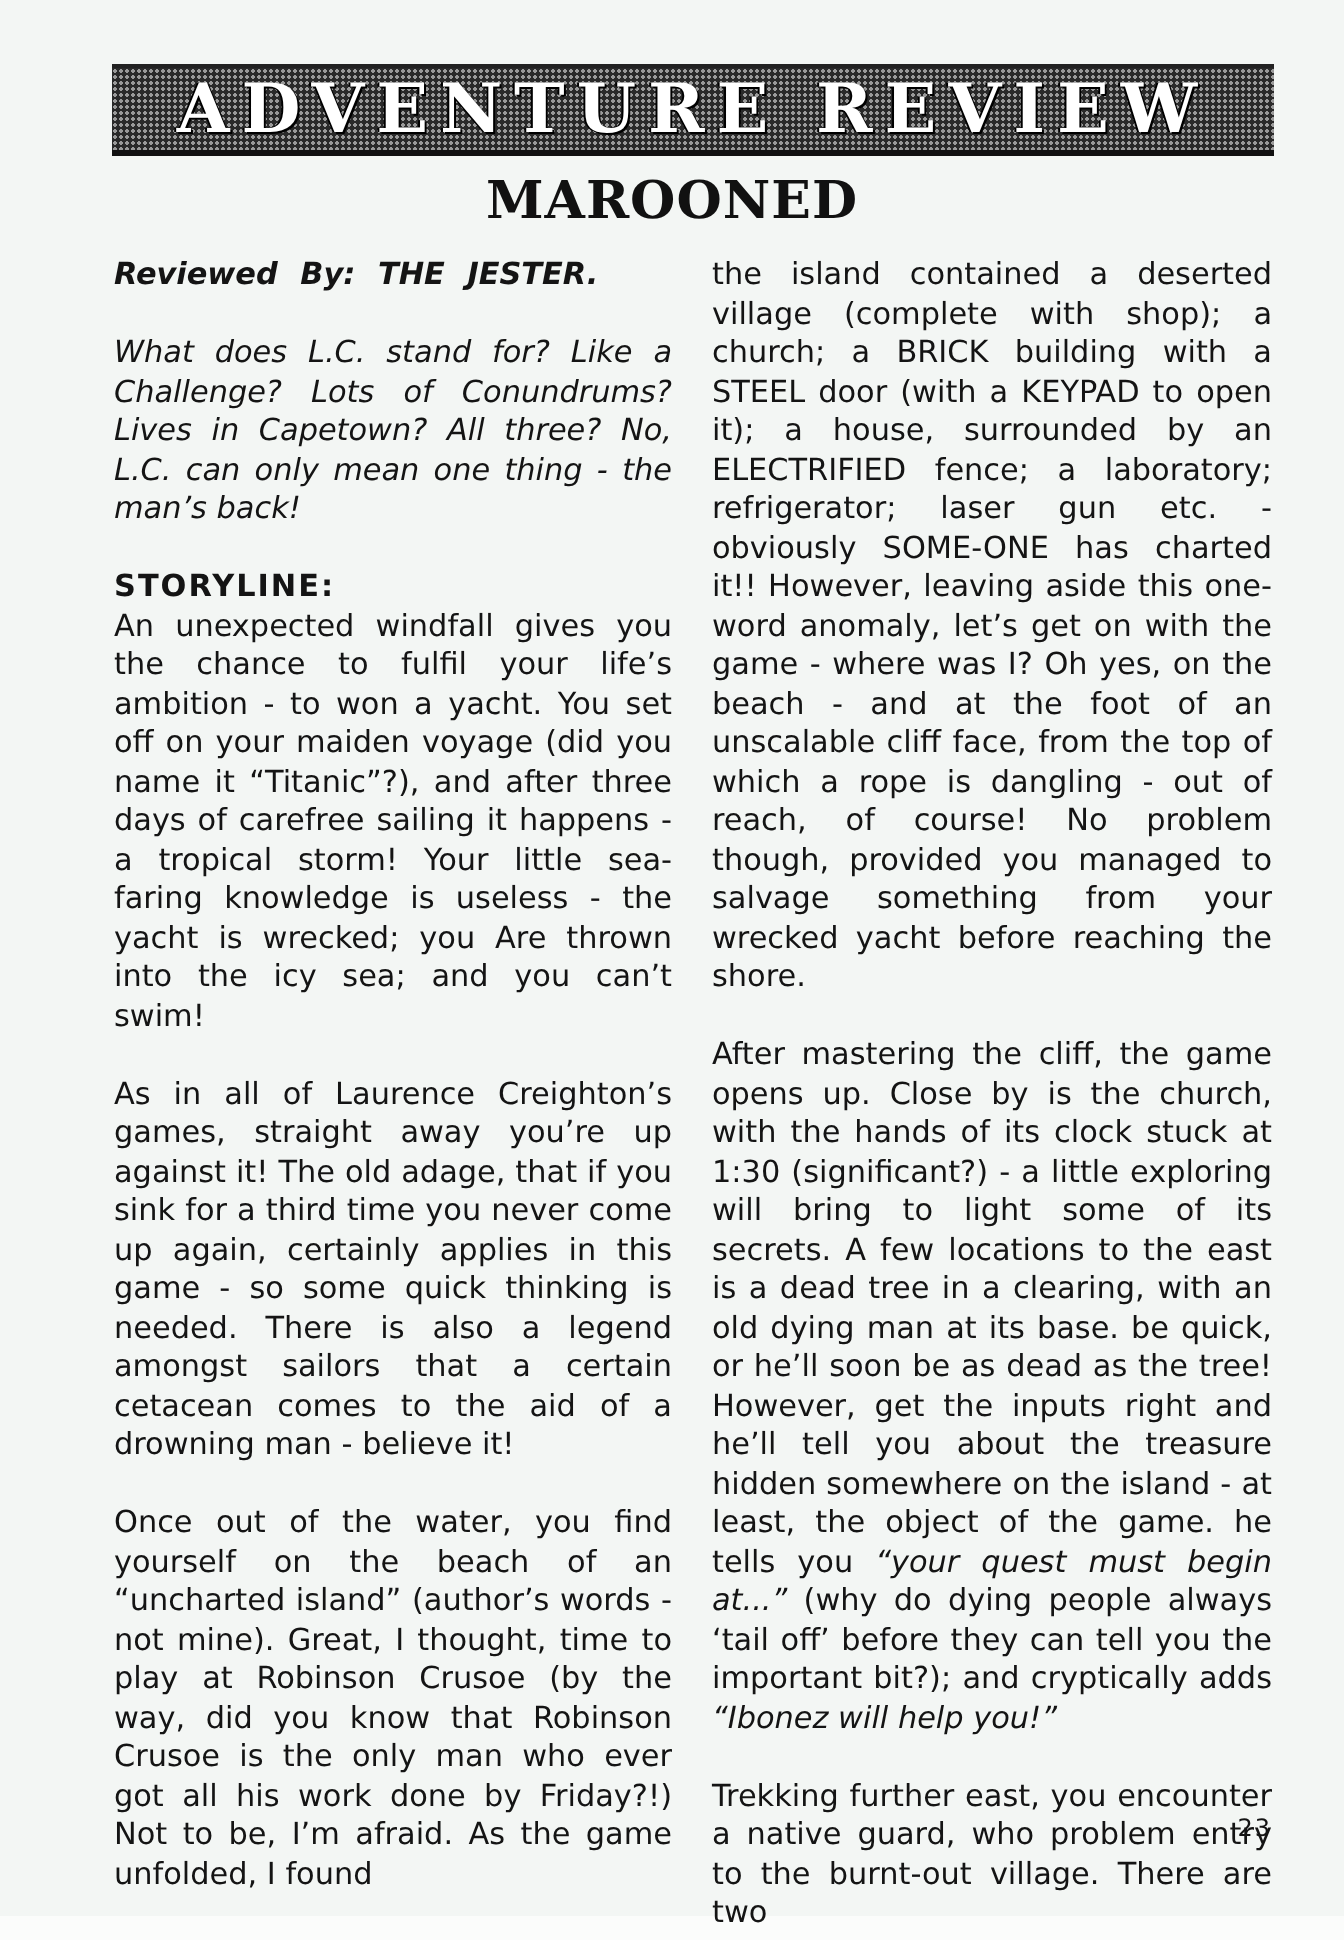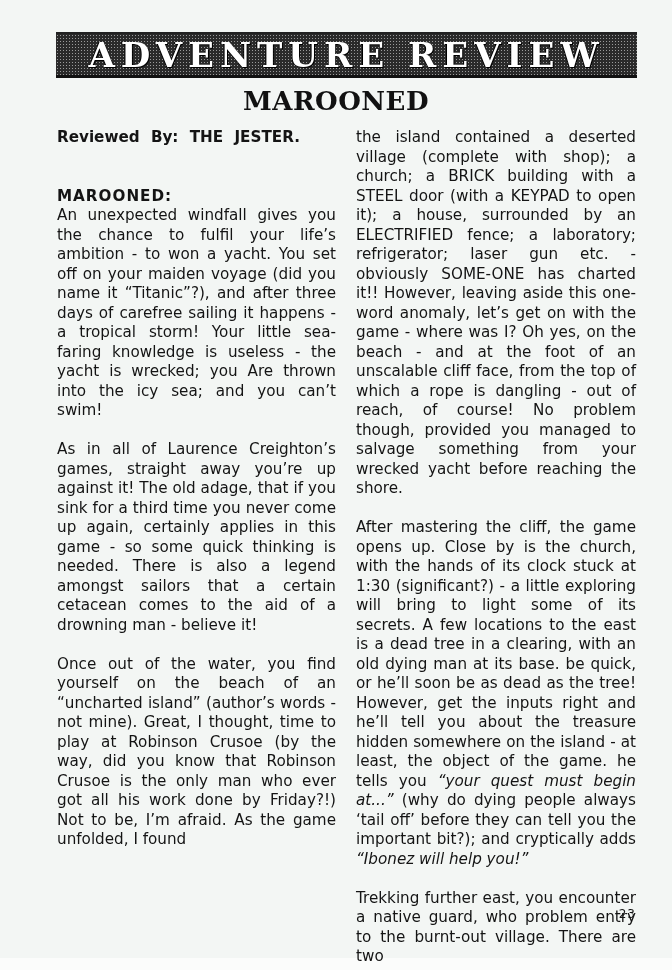--- a/index.html
+++ b/index.html
@@ -47,21 +47,21 @@
     }
     .col {
       position: absolute; top: 128px;
       font-size: 15.2px; line-height: 19.5px;
       text-align: justify;
     }
     .col-left { left: 57px; width: 279px; }
     .col-right { left: 356px; width: 280px; }
     .col p { margin: 0; }
     .gap { height: 19.5px; }
-    .byline { font-weight: bold; word-spacing: 6px; }
+    .byline { font-style: italic; font-weight: bold; word-spacing: 6px; }
     .intro { font-style: italic; }
     .section-heading { font-weight: bold; letter-spacing: 1px; }
     em { font-style: italic; }
     .page-number {
       position: absolute; right: 36px; top: 907px;
       font-size: 12px; letter-spacing: 1px;
     }
   </style>
 </head>
 <body>
@@ -71,22 +71,23 @@
 
 <div class="banner">
   <span class="banner-text">ADVENTURE REVIEW</span>
 </div>
 
 <div class="title">MAROONED</div>
 
 <div class="col col-left">
   <p class="byline">Reviewed By:  THE  JESTER.</p>
   <div class="gap"></div>
+  <p class="intro">What does L.C. stand for? Like a Challenge? Lots of Conundrums? Lives in Capetown? All three? No, L.C. can only mean one thing - the man’s back!</p>
   <div class="gap"></div>
-  <p class="section-heading">MAROONED:</p>
+  <p class="section-heading">STORYLINE:</p>
   <p>An unexpected windfall gives you the chance to fulfil your life’s ambition - to won a yacht. You set off on your maiden voyage (did you name it “Titanic”?), and after three days of carefree sailing it happens - a tropical storm! Your little sea-faring knowledge is useless - the yacht is wrecked; you Are thrown into the icy sea; and you can’t swim!</p>
   <div class="gap"></div>
   <p>As in all of Laurence Creighton’s games, straight away you’re up against it! The old adage, that if you sink for a third time you never come up again, certainly applies in this game - so some quick thinking is needed. There is also a legend amongst sailors that a certain cetacean comes to the aid of a drowning man - believe it!</p>
   <div class="gap"></div>
   <p>Once out of the water, you find yourself on the beach of an “uncharted island” (author’s words - not mine). Great, I thought, time to play at Robinson Crusoe (by the way, did you know that Robinson Crusoe is the only man who ever got all his work done by Friday?!) Not to be, I’m afraid. As the game unfolded, I found</p>
 </div>
 
 <div class="col col-right">
   <p>the island contained a deserted village (complete with shop); a church; a BRICK building with a STEEL door (with a KEYPAD to open it); a house, surrounded by an ELECTRIFIED fence; a laboratory; refrigerator; laser gun etc. - obviously SOME-ONE has charted it!! However, leaving aside this one-word anomaly, let’s get on with the game - where was I? Oh yes, on the beach - and at the foot of an unscalable cliff face, from the top of which a rope is dangling - out of reach, of course! No problem though, provided you managed to salvage something from your wrecked yacht before reaching the shore.</p>
   <div class="gap"></div>

